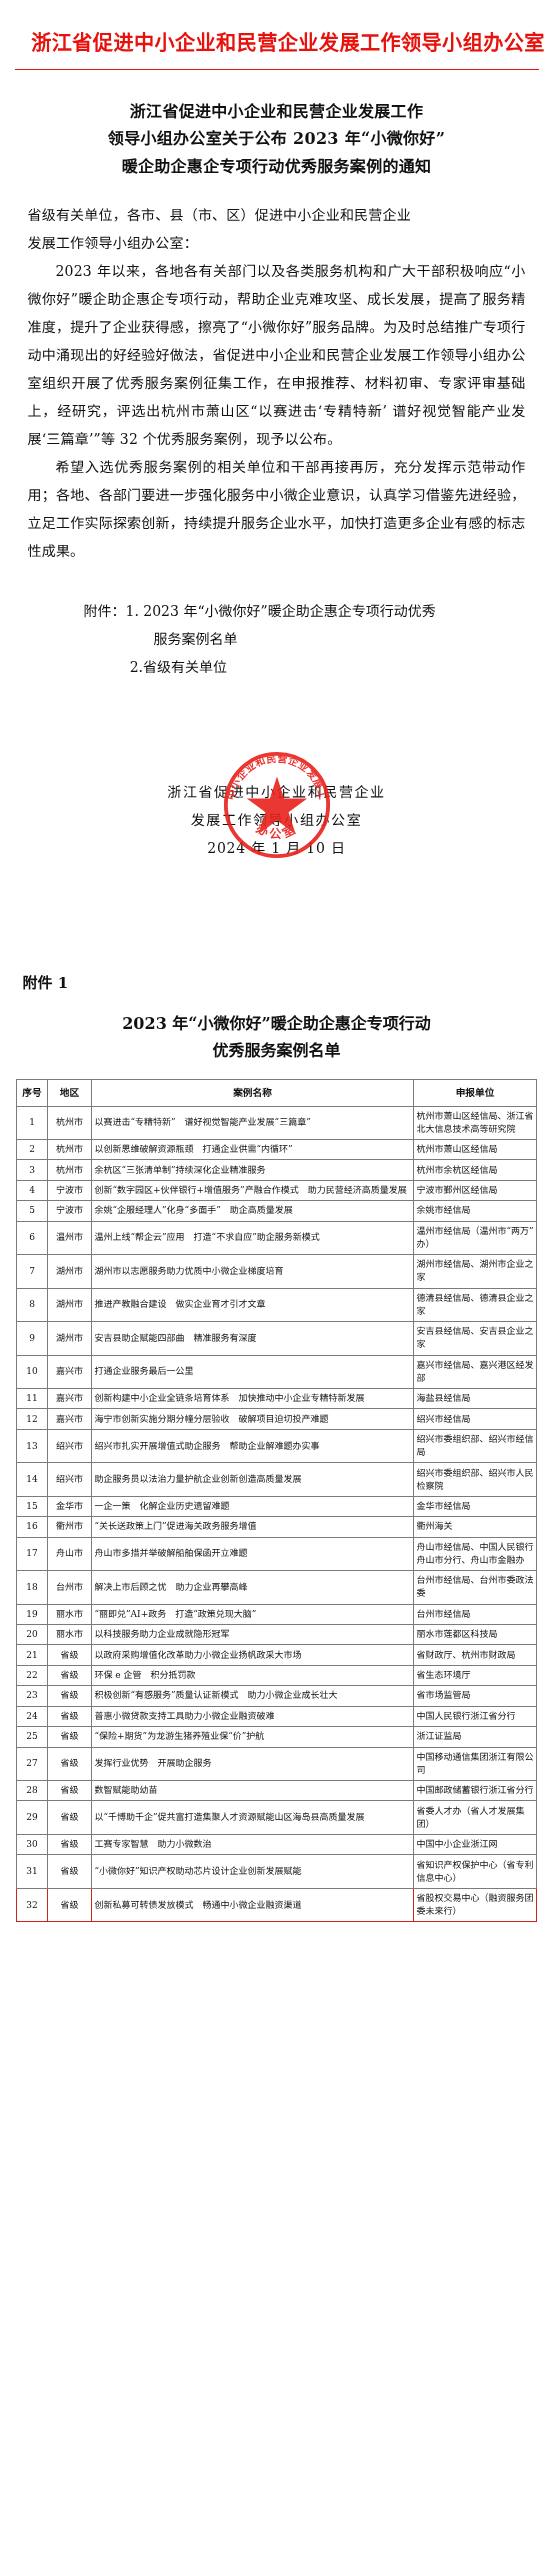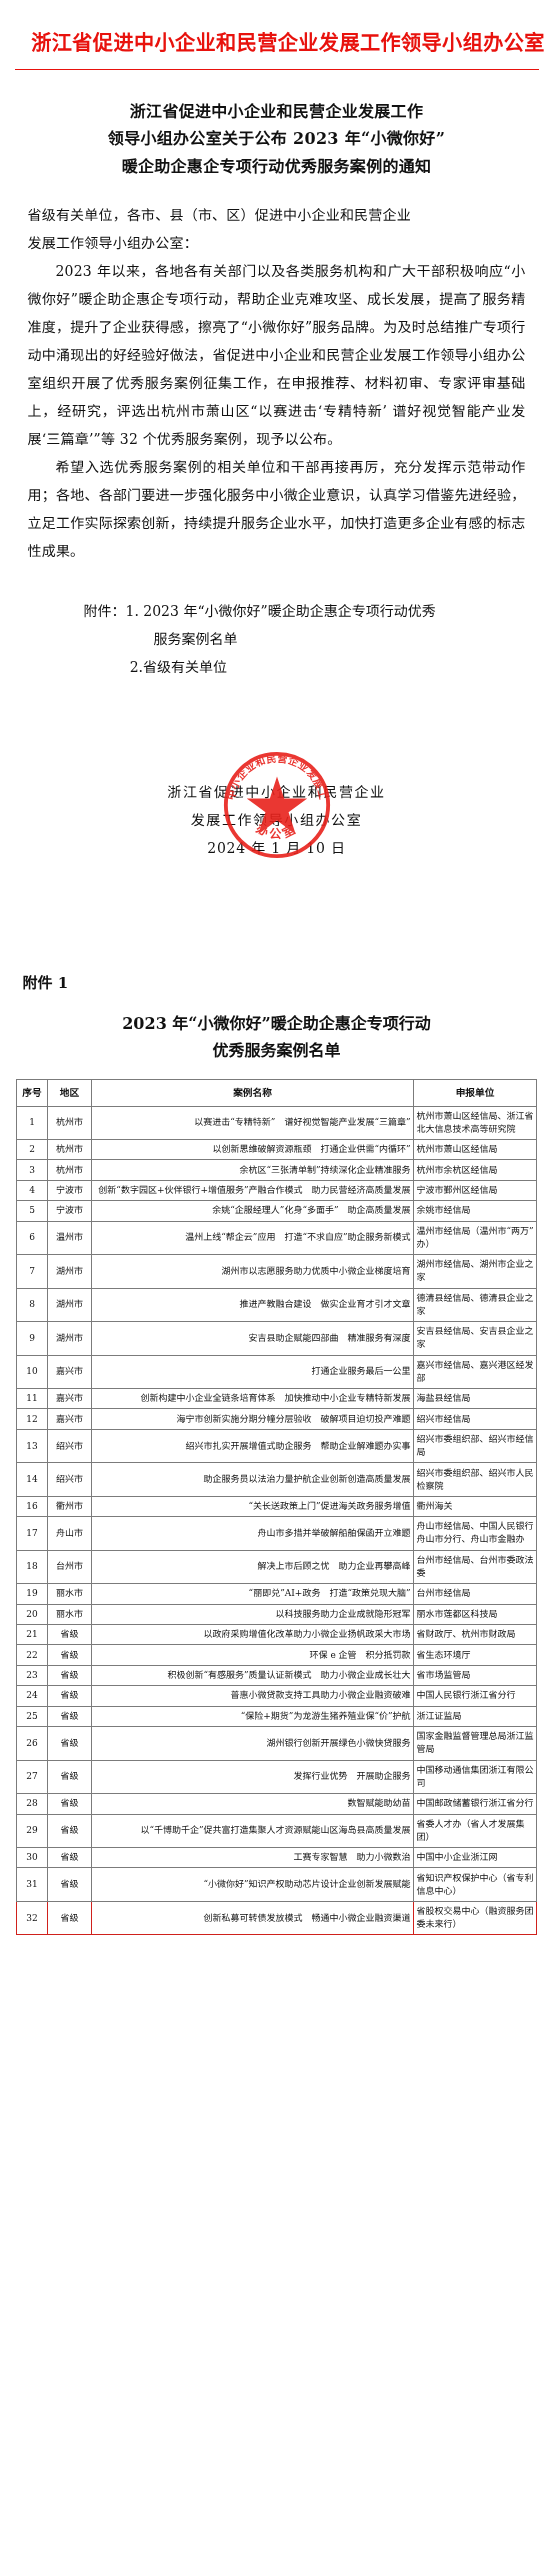--- a/index.html
+++ b/index.html
@@ -132,21 +132,21 @@
   }
   table.listing thead th{
     text-align:center;
     font-weight:bold;
     font-size:9.7px;
     font-family:"DejaVu Sans","Liberation Sans",sans-serif;
     padding:5.7px 2.4px;
   }
   td.c-no{width:31px;text-align:center;}
   td.c-region{width:44px;text-align:center;}
-  td.c-name{text-align:right;padding-left:4.8px;}
+  td.c-name{text-align:left;padding-left:4.8px;}
   td.c-unit{width:123px;text-align:left;padding-left:4.8px;}
   col.w-no{width:31px;}
   col.w-region{width:44px;}
   col.w-unit{width:123px;}
 
   tr.highlight td{
     border-color:#d0211c;
     border-top-width:1.6px;
     border-bottom-width:1.6px;
   }
@@ -309,20 +309,26 @@
             <td class="c-name">绍兴市扎实开展增值式助企服务　帮助企业解难题办实事</td>
             <td class="c-unit">绍兴市委组织部、绍兴市经信局</td>
           </tr>
           <tr>
             <td class="c-no">14</td>
             <td class="c-region">绍兴市</td>
             <td class="c-name">助企服务员以法治力量护航企业创新创造高质量发展</td>
             <td class="c-unit">绍兴市委组织部、绍兴市人民检察院</td>
           </tr>
           <tr>
+            <td class="c-no">15</td>
+            <td class="c-region">金华市</td>
+            <td class="c-name">一企一策　化解企业历史遗留难题</td>
+            <td class="c-unit">金华市经信局</td>
+          </tr>
+          <tr>
             <td class="c-no">16</td>
             <td class="c-region">衢州市</td>
             <td class="c-name">“关长送政策上门”促进海关政务服务增值</td>
             <td class="c-unit">衢州海关</td>
           </tr>
           <tr>
             <td class="c-no">17</td>
             <td class="c-region">舟山市</td>
             <td class="c-name">舟山市多措并举破解船舶保函开立难题</td>
             <td class="c-unit">舟山市经信局、中国人民银行舟山市分行、舟山市金融办</td>
@@ -369,26 +375,20 @@
             <td class="c-name">普惠小微贷款支持工具助力小微企业融资破难</td>
             <td class="c-unit">中国人民银行浙江省分行</td>
           </tr>
           <tr>
             <td class="c-no">25</td>
             <td class="c-region">省级</td>
             <td class="c-name">“保险+期货”为龙游生猪养殖业保“价”护航</td>
             <td class="c-unit">浙江证监局</td>
           </tr>
           <tr>
-            <td class="c-no">26</td>
-            <td class="c-region">省级</td>
-            <td class="c-name">湖州银行创新开展绿色小微快贷服务</td>
-            <td class="c-unit">国家金融监督管理总局浙江监管局</td>
-          </tr>
-          <tr>
             <td class="c-no">27</td>
             <td class="c-region">省级</td>
             <td class="c-name">发挥行业优势　开展助企服务</td>
             <td class="c-unit">中国移动通信集团浙江有限公司</td>
           </tr>
           <tr>
             <td class="c-no">28</td>
             <td class="c-region">省级</td>
             <td class="c-name">数智赋能助幼苗</td>
             <td class="c-unit">中国邮政储蓄银行浙江省分行</td>

